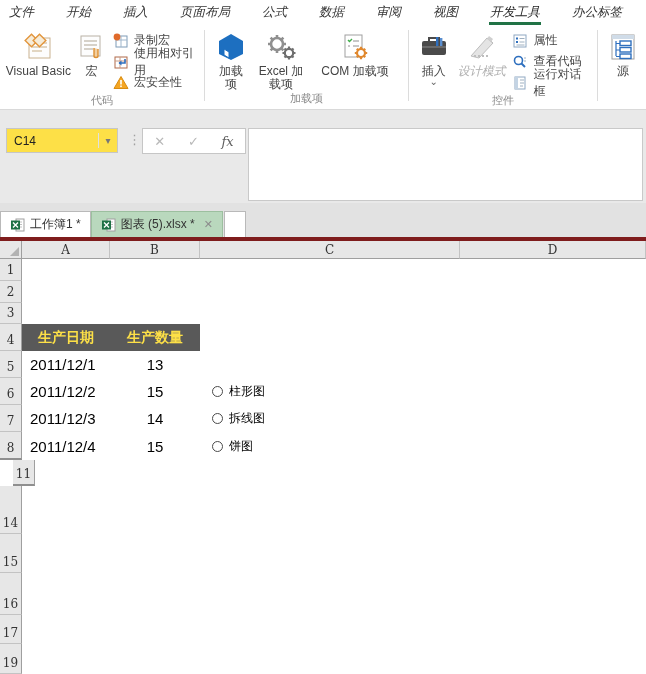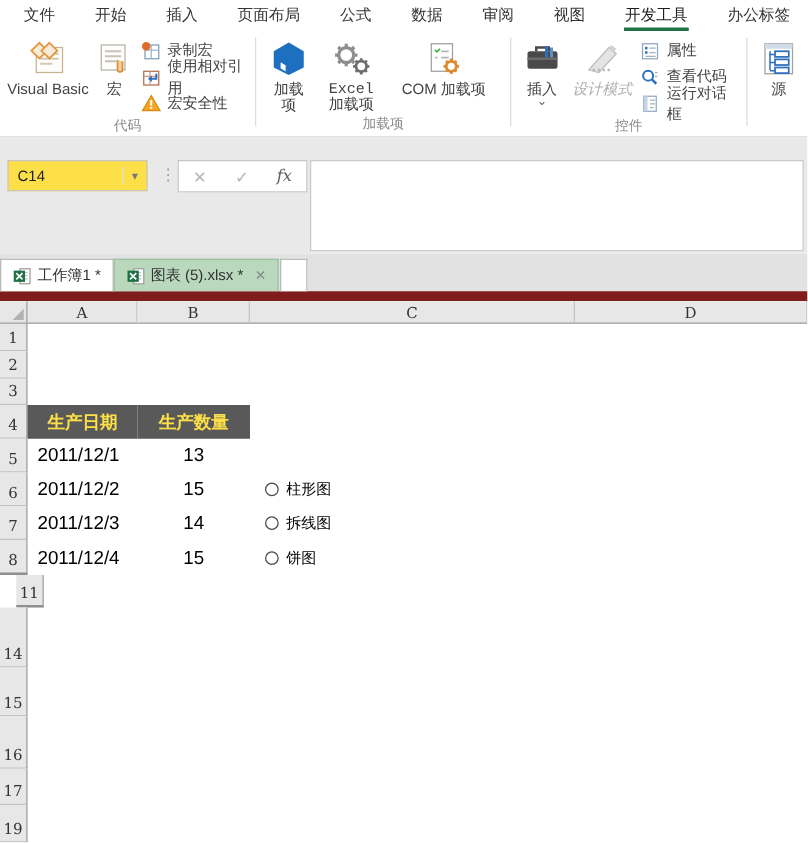--- a/index.html
+++ b/index.html
@@ -1,22 +1,22 @@
 <!DOCTYPE html>
 <html><head>
 <meta charset="utf-8">
 <style>
   * { margin:0; padding:0; box-sizing:border-box; }
   html,body { width:646px; height:674px; overflow:hidden; }
   body { font-family:"Liberation Sans", sans-serif; background:#fff; position:relative; }
   .app { width:646px; height:674px; display:flex; flex-direction:column; }
 
   
-  .ribbontabs { height:25px; background:#fff; display:flex; gap:30px; padding-left:18px;
-                align-items:stretch; font-size:12.5px; color:#333; flex:none; white-space:nowrap; }
+  .ribbontabs { height:25px; background:#fff; display:flex; gap:30px; padding-left:8px;
+                align-items:stretch; font-size:12.5px; color:#333; flex:none; white-space:nowrap;font-style:italic; }
   .rtab { display:flex; align-items:center; padding:0 1px; cursor:default; }
   .rtab.active { box-shadow: inset 0 -3px 0 #217346; color:#1f1f1f; }
 
   
   .ribbon { height:85px; background:#fff; display:flex; border-bottom:1px solid #d9d9d9; flex:none; }
   .group { display:flex; flex-direction:column; }
   .group-body { flex:1; display:flex; align-items:flex-start; padding:3px 2px 0 4px; }
   .group-label { font-size:11px; color:#8a8a8a; text-align:center; padding:0 0 3px; }
   .vsep { width:1px; background:#dcdcdc; margin:5px 0 8px; flex:none; }
   .bigbtn { display:flex; flex-direction:column; align-items:center; padding-top:2px; font-size:12px; color:#444; }
@@ -36,21 +36,21 @@
   .namebox .nb-arrow { width:18px; text-align:center; color:#777; font-size:10px; }
   .fdots { position:absolute; left:128px; top:22px; color:#a0a0a0; font-size:13px; letter-spacing:-1px; }
   .fxbox { position:absolute; left:142px; top:18px; width:104px; height:26px; background:#fff;
            border:1px solid #c6c6c6; display:flex; align-items:center; justify-content:space-around; }
   .fxbox .gly { color:#b8b8b8; font-size:13px; }
   .fxbox .fx { color:#5f5f5f; font-style:italic; font-family:"DejaVu Serif", serif; font-size:13px; }
   .finput { position:absolute; left:248px; top:18px; right:3px; height:73px; background:#fff;
             border:1px solid #c9c9c9; font-size:12px; color:#222; padding:3px 5px; }
 
   
-  .tabbar { height:38px; background:#e2e2e2; display:flex; align-items:flex-end; border-bottom:8px solid #7f1d1d; flex:none; }
+  .tabbar { height:38px; background:#e2e2e2; display:flex; align-items:flex-end; border-bottom:4px solid #7f1d1d; flex:none; }
   .dtab { height:26px; display:flex; align-items:center; gap:5px; padding:0 9px; font-size:12px; color:#333;
           background:#fff; border:1px solid #b9b9b9; border-bottom:none; }
   .dtab.active { background:#b9d8bd; border-color:#9cbf9f; }
   .dtab .x { color:#8b8b8b; font-size:11px; margin-left:4px; }
   .dtab-stub { height:26px; width:22px; background:#fff; border:1px solid #b9b9b9; border-bottom:none; margin-left:1px; }
 
   
   .grid { flex:1; display:flex; flex-direction:column; background:#fff; overflow:hidden; }
   .colheads { height:18px; display:flex; flex:none; font-family:"DejaVu Serif", serif; font-size:12px; color:#333; }
   .corner { width:22px; flex:none; background:#e7e7e7; border-right:1px solid #9f9f9f; border-bottom:1px solid #9f9f9f; position:relative; }
@@ -172,21 +172,21 @@
               <g stroke="#8f8f8f" stroke-width="2.6">
                 <circle cx="12" cy="12" r="6" fill="none"></circle>
                 <path d="M12 3v4M12 17v4M3 12h4M17 12h4M5.6 5.6l2.8 2.8M15.6 15.6l2.8 2.8M18.4 5.6l-2.8 2.8M8.4 15.6l-2.8 2.8"></path>
               </g>
               <g stroke="#6f6f6f" stroke-width="2.2">
                 <circle cx="24" cy="21" r="4.2" fill="#fff"></circle>
                 <path d="M24 14.5v3M24 24.5v3M17.5 21h3M27.5 21h3M19.5 16.5l2 2M26.5 23.5l2 2M28.5 16.5l-2 2M21.5 23.5l-2 2"></path>
               </g>
             </svg>
           </span>
-          <span class="lbl" style="width:52px;font-family:Liberation Mono, monospace;">Excel 加载项</span>
+          <span class="lbl" style="width:52px;">Excel 加载项</span>
         </div>
         <div class="bigbtn" style="width:92px;">
           <span class="ic">
             <svg width="30" height="30" viewBox="0 0 30 30">
               <rect x="5" y="3" width="17" height="22" fill="#fff" stroke="#9f9f9f"></rect>
               <path d="M8 8l1.5 1.5L12 7" stroke="#3fae49" fill="none" stroke-width="1.4"></path>
               <path d="M13 9h6M8 14h2M13 14h6" stroke="#b5b5b5" stroke-width="1.4" fill="none"></path>
               <g stroke="#e0882e" stroke-width="2.2">
                 <circle cx="21" cy="21" r="4" fill="#fff"></circle>
                 <path d="M21 14.8v2.8M21 24.4v2.8M14.8 21h2.8M24.4 21h2.8M16.8 16.8l1.9 1.9M23.3 23.3l1.9 1.9M25.2 16.8l-1.9 1.9M18.7 23.3l-1.9 1.9"></path>

